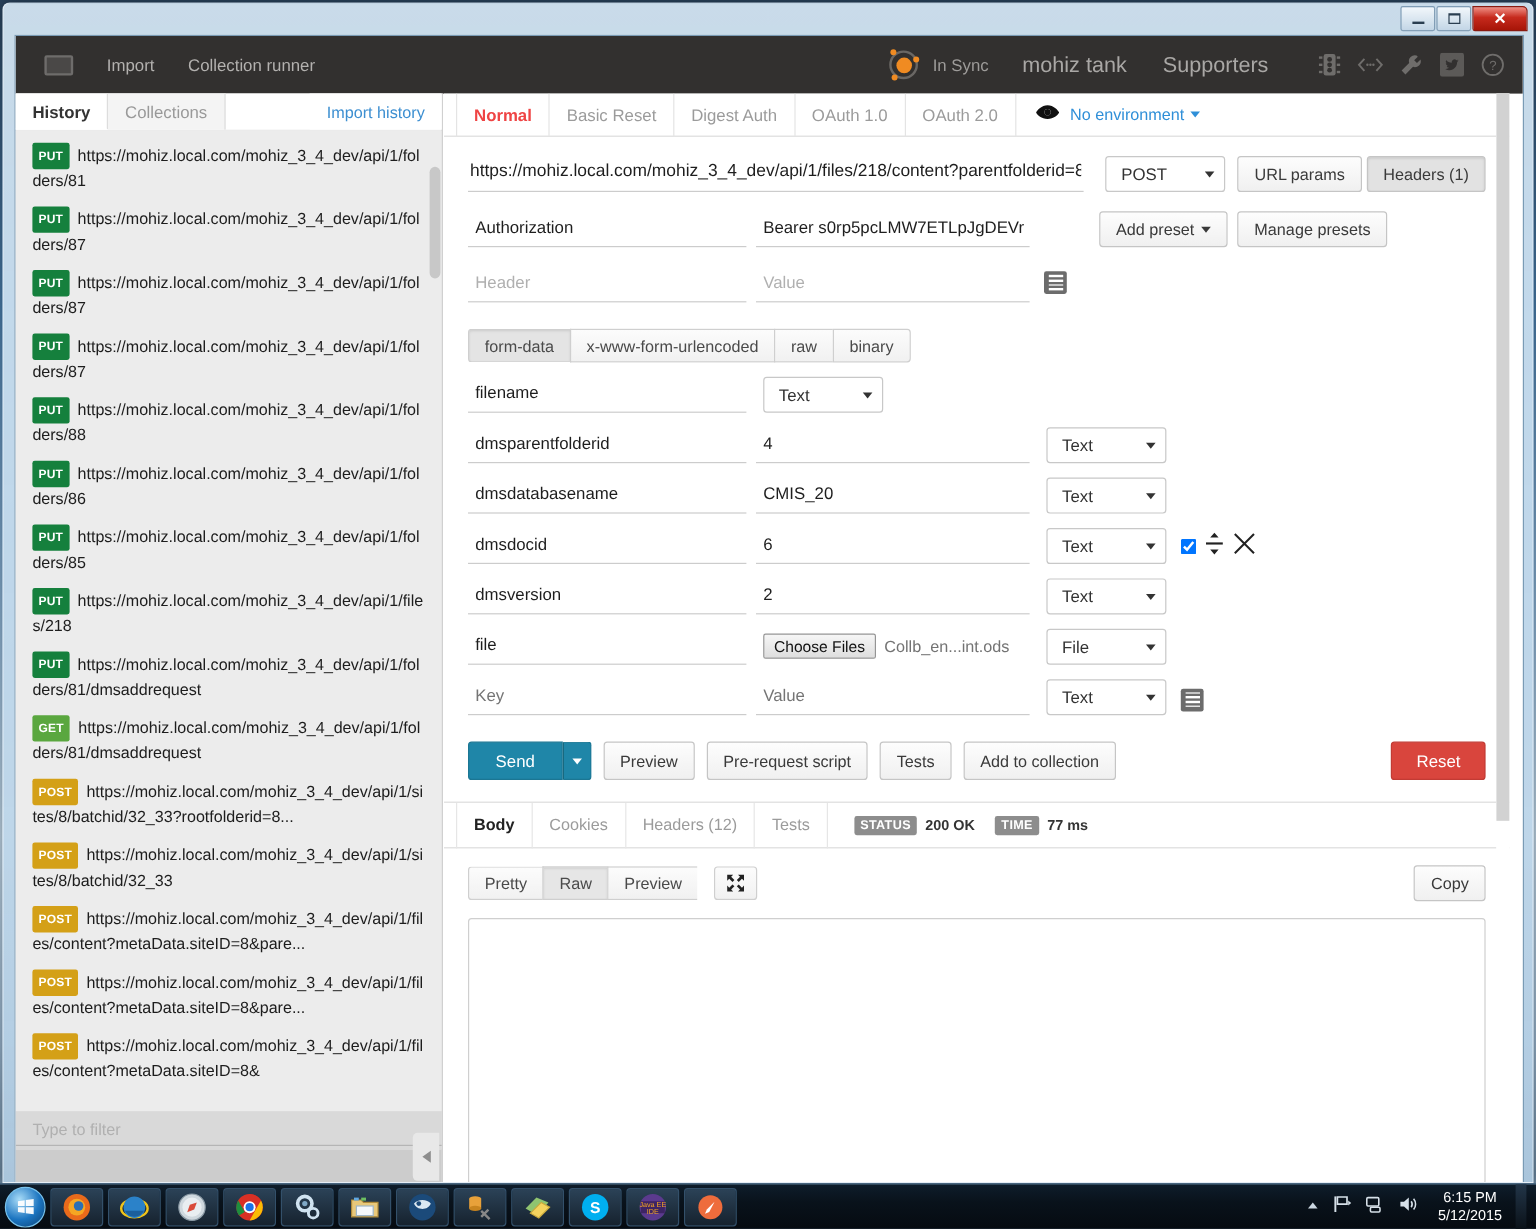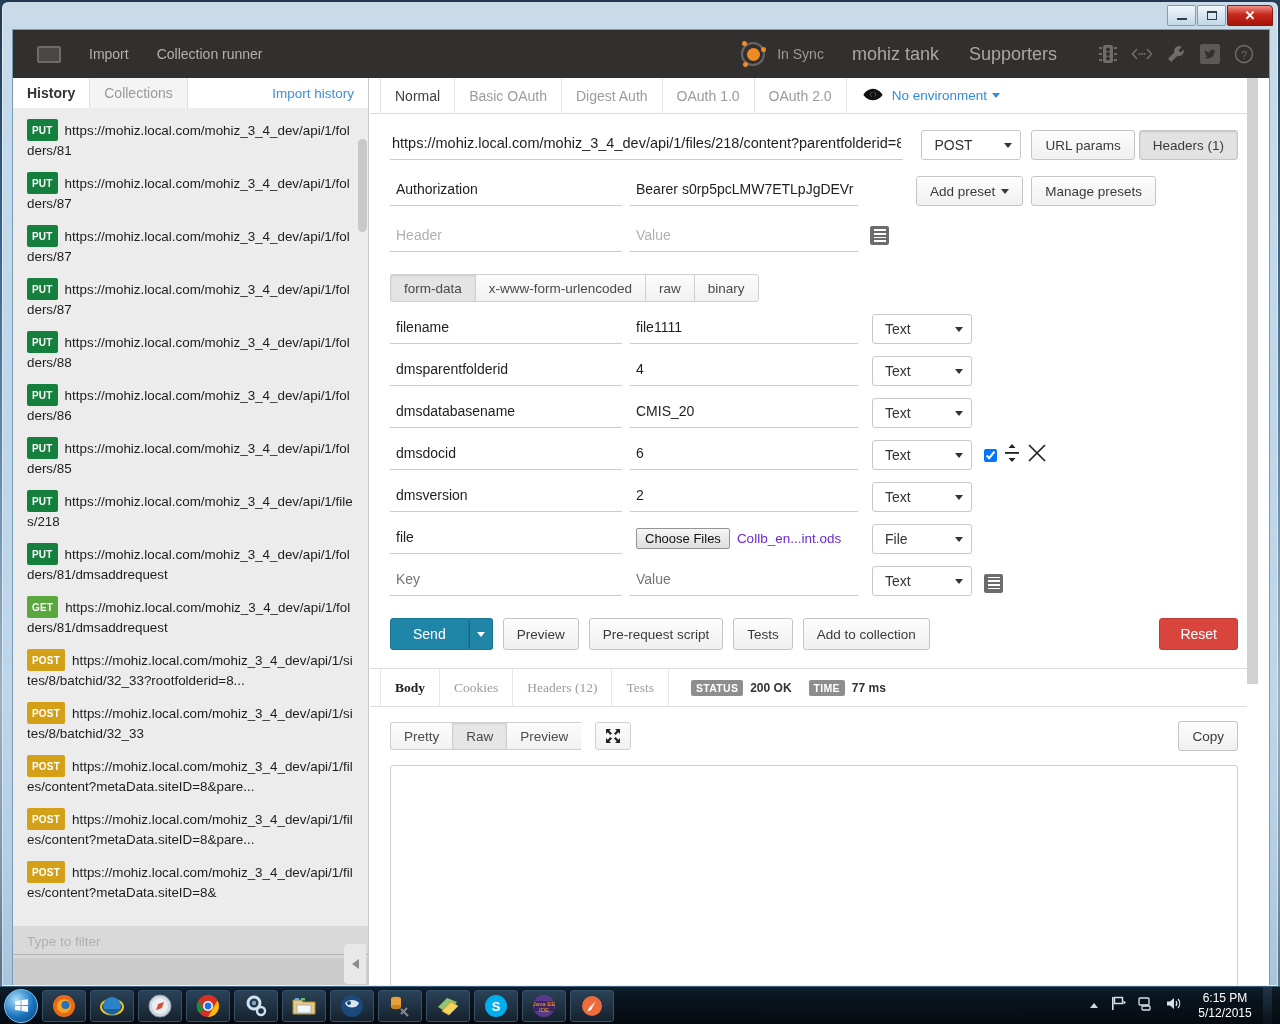--- a/index.html
+++ b/index.html
@@ -165,21 +165,21 @@
 
   #auth-tabs {
     display: flex; align-items: center; height: 36px;
     border-bottom: 1px solid #ddd; padding-left: 10px;
   }
   .auth-tab {
     padding: 0 14px; height: 36px; display: flex; align-items: center;
     font-size: 14px; color: #9b9b9b; border-right: 1px solid #e4e4e4; cursor: pointer;
   }
   .auth-tab:first-child { border-left: 1px solid #e4e4e4; }
-  .auth-tab.active { color: #404040; font-weight: normal; }
+  .auth-tab.active { color: #ef4444; font-weight: bold; }
   #env-wrap { display: flex; align-items: center; padding-left: 16px; }
   #eye-icon { margin-right: 9px; }
   #env-name { color: #2f8fd8; font-size: 13.5px; cursor: pointer; }
   #env-caret { margin-left: 5px; width:0;height:0;border-left:4px solid transparent;border-right:4px solid transparent;border-top:5px solid #2f8fd8; display:inline-block; }
 
   #request-area { padding: 16px 20px 0 20px; }
   .url-row { display: flex; align-items: flex-start; }
   #url-input {
     flex: 1; border: none; border-bottom: 1px solid #ccc; outline: none;
     font-size: 14.5px; color: #1e1e1e; padding: 4px 2px 7px 2px; height: 30px;
@@ -242,21 +242,21 @@
   .fd-val { width: 228px; margin-left: 8px; }
   .fd-type { width: 100px; margin-left: 14px; }
   .file-cell {
     width: 228px; margin-left: 8px; height: 30px; display: flex; align-items: center;
     border-bottom: 1px solid transparent; padding-left: 6px;
   }
   #choose-files-btn {
     border: 1px solid #949494; border-radius: 2px; background: linear-gradient(180deg,#f6f6f6,#dedede);
     font-size: 13px; color: #111; padding: 2px 8px; cursor: pointer;
   }
-  #file-name { font-size: 13.5px; color: #6d28d9; margin-left: 7px; }
+  #file-name { font-size: 13.5px; color: #737373; margin-left: 7px; }
   .row-tools { display: flex; align-items: center; margin-left: 12px; gap: 6px; }
   .row-tools input[type=checkbox] { width: 13px; height: 13px; margin: 0; }
 
   #action-row { display: flex; align-items: center; margin-top: 22px; padding-bottom: 18px; }
   #send-btn {
     background: #1f86a8; color: #fff; border: 1px solid #1b7693;
     border-radius: 3px 0 0 3px; height: 32px; padding: 0 22px;
     font-size: 14px; display: flex; align-items: center; cursor: pointer;
   }
   #send-caret-btn {
@@ -270,21 +270,21 @@
     margin-left: auto; background: #d9453d; border: 1px solid #c23b34; color: #fff;
     border-radius: 3px; height: 32px; padding: 0 20px; font-size: 14px;
     display: flex; align-items: center; cursor: pointer;
   }
 
   
   #response-sep { border-top: 1px solid #ddd; }
   #resp-tabs { display: flex; align-items: center; height: 38px; padding-left: 10px; border-bottom: 1px solid #ddd; }
   .resp-tab {
     padding: 16px 14px; height: 38px; display: flex; align-items: center;
-    font-size: 13.5px; color: #9b9b9b; border-right: 1px solid #e6e6e6; cursor: pointer; font-family: Liberation Serif, serif;
+    font-size: 13.5px; color: #9b9b9b; border-right: 1px solid #e6e6e6; cursor: pointer;
   }
   .resp-tab:first-child { border-left: 1px solid #e6e6e6; }
   .resp-tab.active { color: #222; font-weight: bold; }
   #status-wrap { display: flex; align-items: center; margin-left: 22px; gap: 7px; }
   .meta-label {
     background: #8d8d8d; color: #fff; font-size: 10.5px; font-weight: bold;
     padding: 2px 5px; border-radius: 2px; letter-spacing: .3px;
   }
   .meta-val { font-size: 12px; color: #333; font-weight: bold; margin-right: 10px; }
 
@@ -453,21 +453,21 @@
           <div id="collapse-btn">
             <span class="arrow"></span>
           </div>
         </div>
       </div>
 
       <div id="main">
 
         <div id="auth-tabs">
           <div class="auth-tab active">Normal</div>
-          <div class="auth-tab">Basic OAuth</div>
+          <div class="auth-tab">Basic Reset</div>
           <div class="auth-tab">Digest Auth</div>
           <div class="auth-tab">OAuth 1.0</div>
           <div class="auth-tab">OAuth 2.0</div>
           <div id="env-wrap">
             <span id="eye-icon">
               <svg width="20" height="13" viewBox="0 0 20 13">
                   <path d="M10 0.8C5 .8 1.4 5 .6 6.4c-.2.3-.2.5 0 .8C1.4 8.6 5 12.2 10 12.2s8.6-3.6 9.4-5c.2-.3.2-.5 0-.8C18.6 5 15 .8 10 .8z" fill="#111"></path>
                   <circle cx="10" cy="6.5" r="2.6" fill="#fff"></circle>
                   <circle cx="10" cy="6.5" r="2.6" fill="#111"></circle>
                 </svg>
@@ -515,21 +515,20 @@
           <div id="body-type-tabs">
             <div class="body-tab active">form-data</div>
             <div class="body-tab">x-www-form-urlencoded</div>
             <div class="body-tab">raw</div>
             <div class="body-tab">binary</div>
           </div>
 
           <div id="form-data-rows">
               <div class="fd-row">
                 <input class="fd-key" value="filename" style="">
-                <input class="fd-val" value="file1111" style="">
                 <div class="select-box fd-type">
                   <span>Text</span>
                   <span class="caret"></span>
                 </div>
               </div>
               <div class="fd-row">
                 <input class="fd-key" value="dmsparentfolderid" style="">
                 <input class="fd-val" value="4" style="">
                 <div class="select-box fd-type">
                   <span>Text</span>

